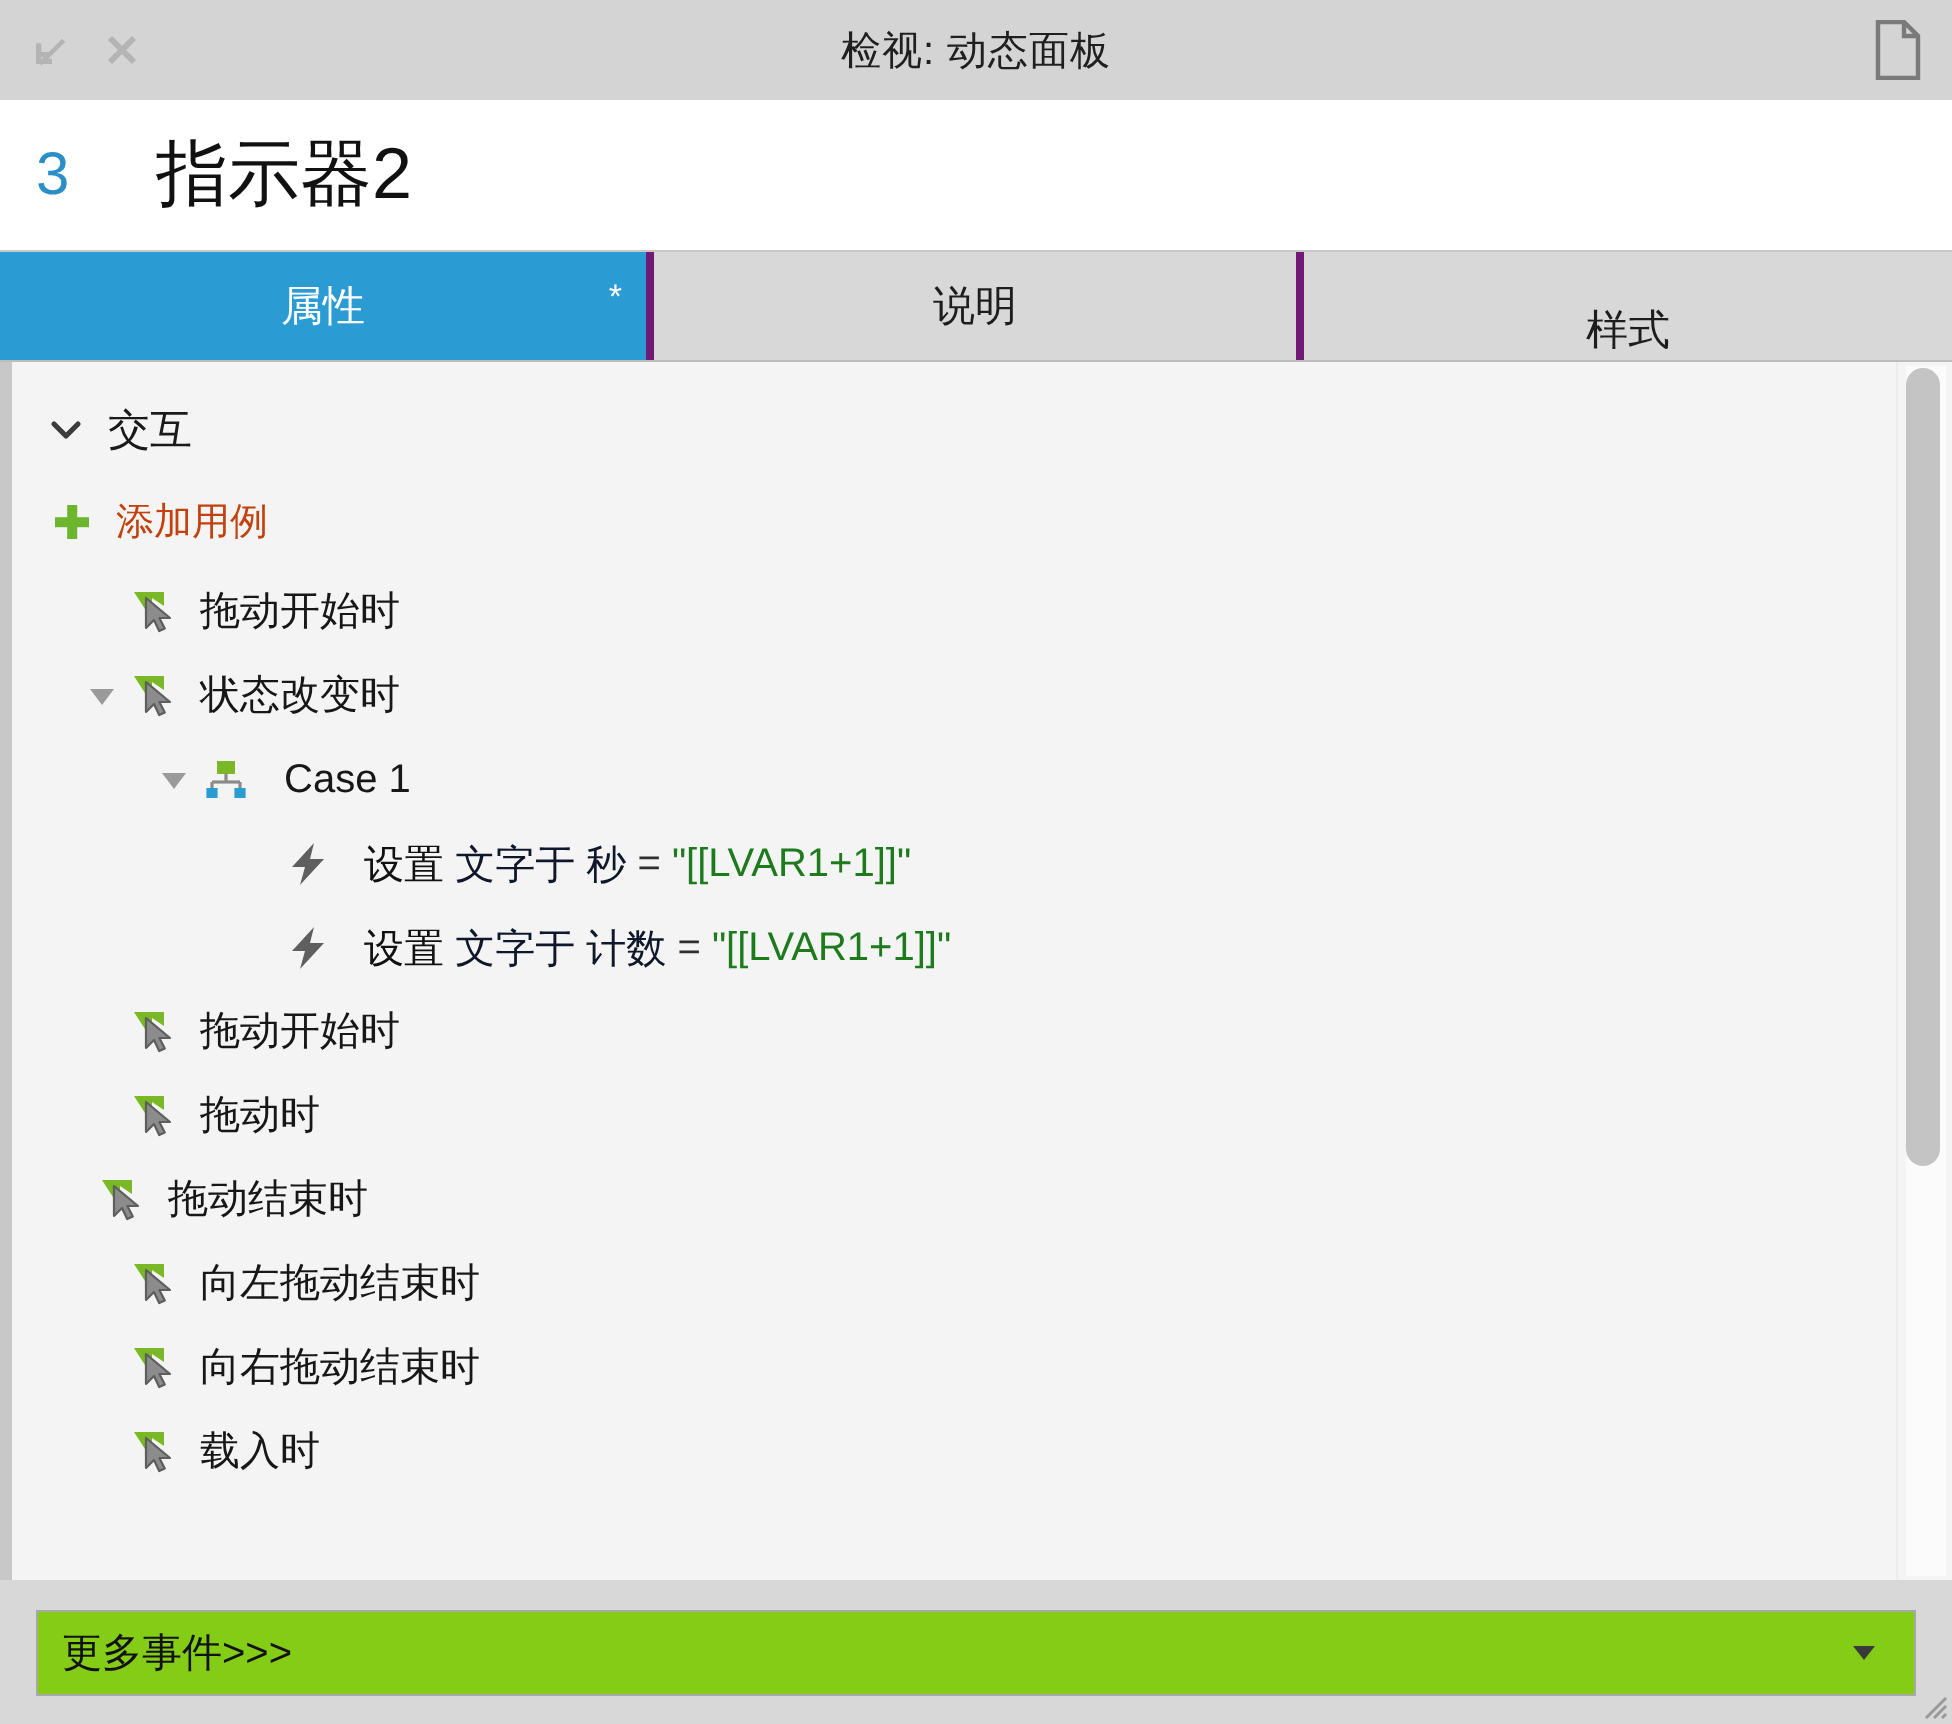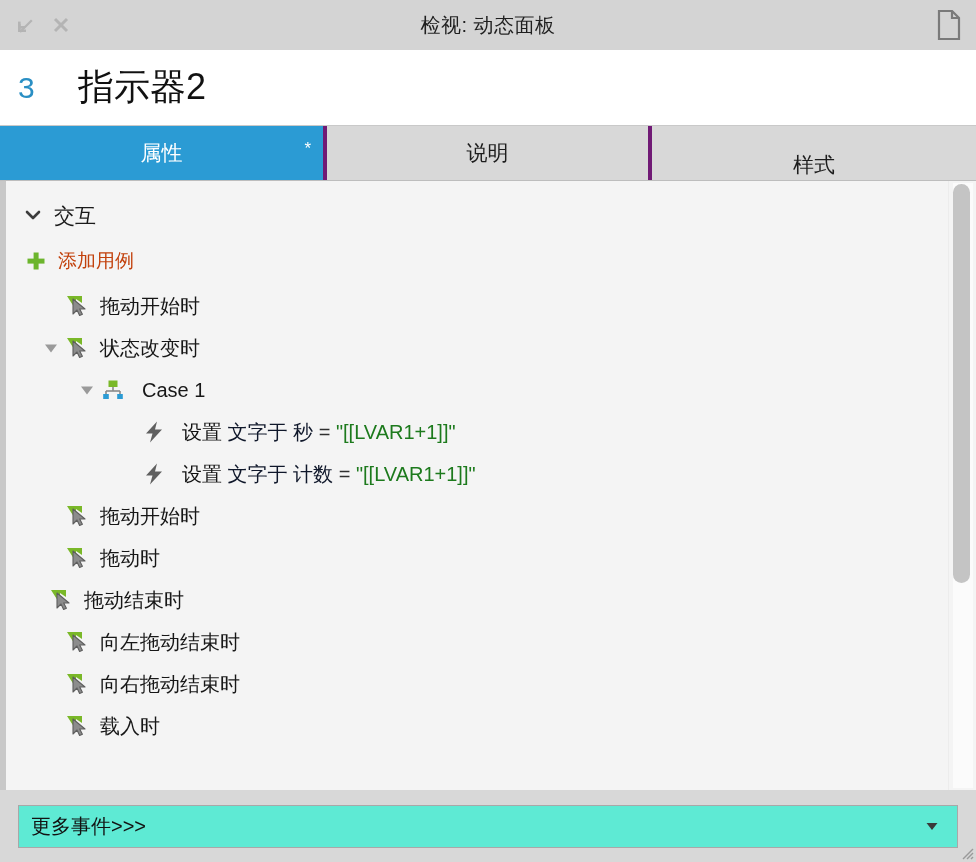--- a/index.html
+++ b/index.html
@@ -232,21 +232,21 @@
     height: 72px;
     background: #d8d8d8;
     display: flex;
     align-items: center;
     padding: 0 18px;
     position: relative;
   }
   .combo {
     flex: 1 1 auto;
     height: 43px;
-    background: #5eead4;
+    background: #84cc16;
     border: 1px solid #a8a8a8;
     display: flex;
     align-items: center;
     padding: 0 10px 0 12px;
     font-size: 20px;
     color: #121212;
     cursor: pointer;
     position: relative;
   }
   .combo-label { flex: 1 1 auto; }

